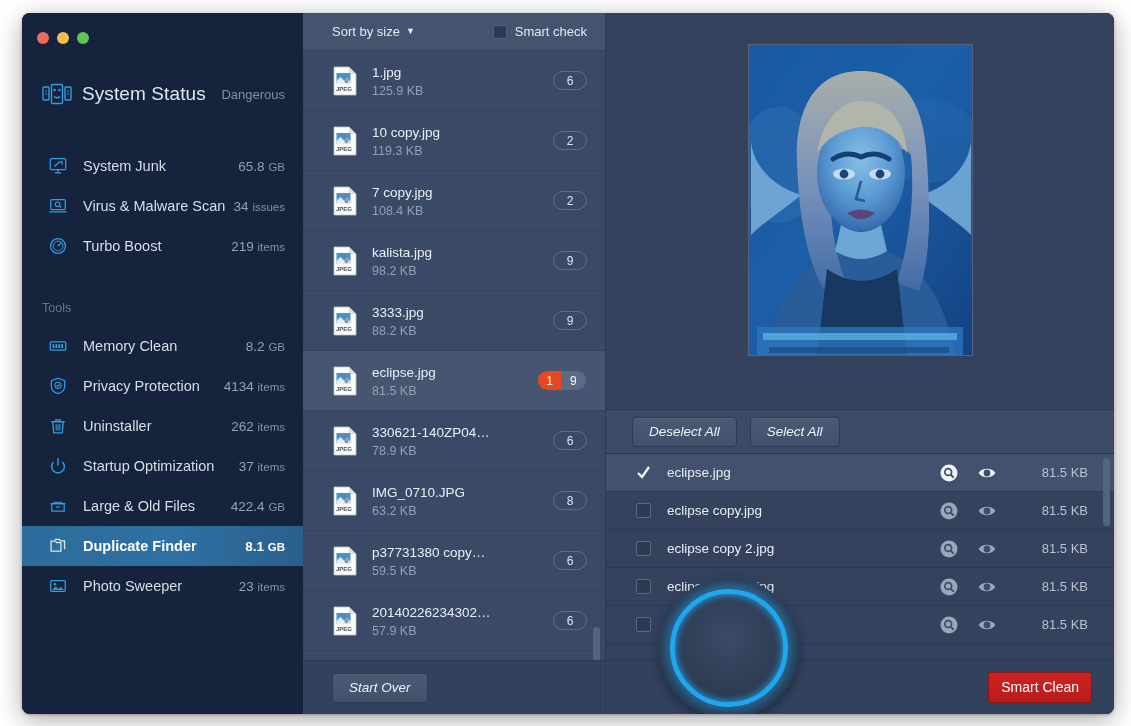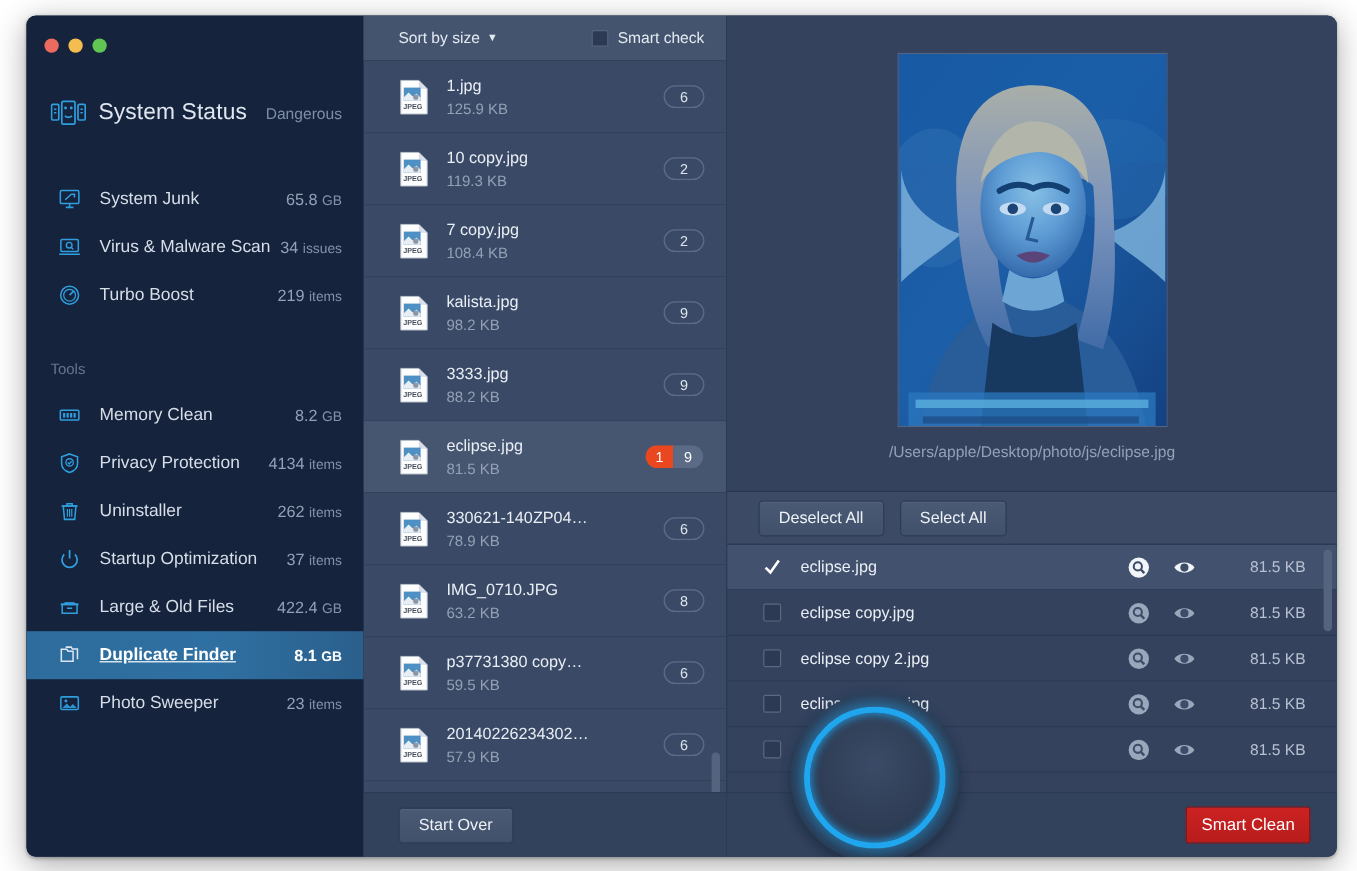--- a/index.html
+++ b/index.html
@@ -74,21 +74,21 @@
     white-space: nowrap;
   }
   .nav-item .ni-value {
     font-size: 13.5px; color: #93a1b6;
     white-space: nowrap;
   }
   .nav-item .ni-value .unit { font-size: 11.5px; color: #8493aa; }
   .nav-item.active {
     background: linear-gradient(to right, #2d6c9c 0%, #2f70a2 55%, #2a5f8c 100%);
   }
-  .nav-item.active .ni-label { color: #ffffff; font-weight: 700; text-decoration: underline; }
+  .nav-item.active .ni-label { color: #ffffff; font-weight: 700; }
   .nav-item.active .ni-value { color: #ffffff; font-weight: 700; }
   .nav-item.active .ni-value .unit { color: #ffffff; font-weight: 700; }
 
   
   #midcol {
     width: 303px; flex: 0 0 303px;
     background: #3a4a66;
     display: flex; flex-direction: column;
     position: relative;
     border-right: 1px solid #2b3a55;
@@ -172,20 +172,21 @@
     border-top: 1px solid #2b3a55;
   }
   .btn-grey {
     background: linear-gradient(to bottom, #4a5a75, #41506b);
     border: 1px solid #2d3b54;
     border-radius: 4px;
     color: #eef2f8; font-size: 13.5px;
     padding: 6px 16px 7px;
     cursor: default;
     box-shadow: 0 1px 0 rgba(255,255,255,0.06) inset;
+    font-style: italic;
   }
 
   
   #rightcol {
     flex: 1 1 auto; height: 100%;
     background: #34425e;
     display: flex; flex-direction: column;
     position: relative;
   }
   .preview-area {
@@ -720,21 +721,20 @@
 
           <path d="M78 224 q34 24 70 0 l10 88 h-90 Z" fill="#16304f"></path>
 
           <rect x="8" y="282" width="206" height="30" fill="#2f7fc4" opacity="0.75"></rect>
           <rect x="14" y="288" width="194" height="7" fill="#69c2ea" opacity="0.8"></rect>
           <rect x="20" y="302" width="180" height="6" fill="#1e4b7f" opacity="0.8"></rect>
 
           <rect width="225" height="312" fill="#1b5fae" opacity="0.18"></rect>
         </svg>
       </div>
-      <div class="preview-path">/Users/apple/Desktop/photo/js/eclipse.jpg</div>
     </div>
 
     <div class="selbar">
       <button class="btn-grey">Deselect All</button>
       <button class="btn-grey">Select All</button>
     </div>
 
     <div class="dup-list">
 
       <div class="dup-row selected">

